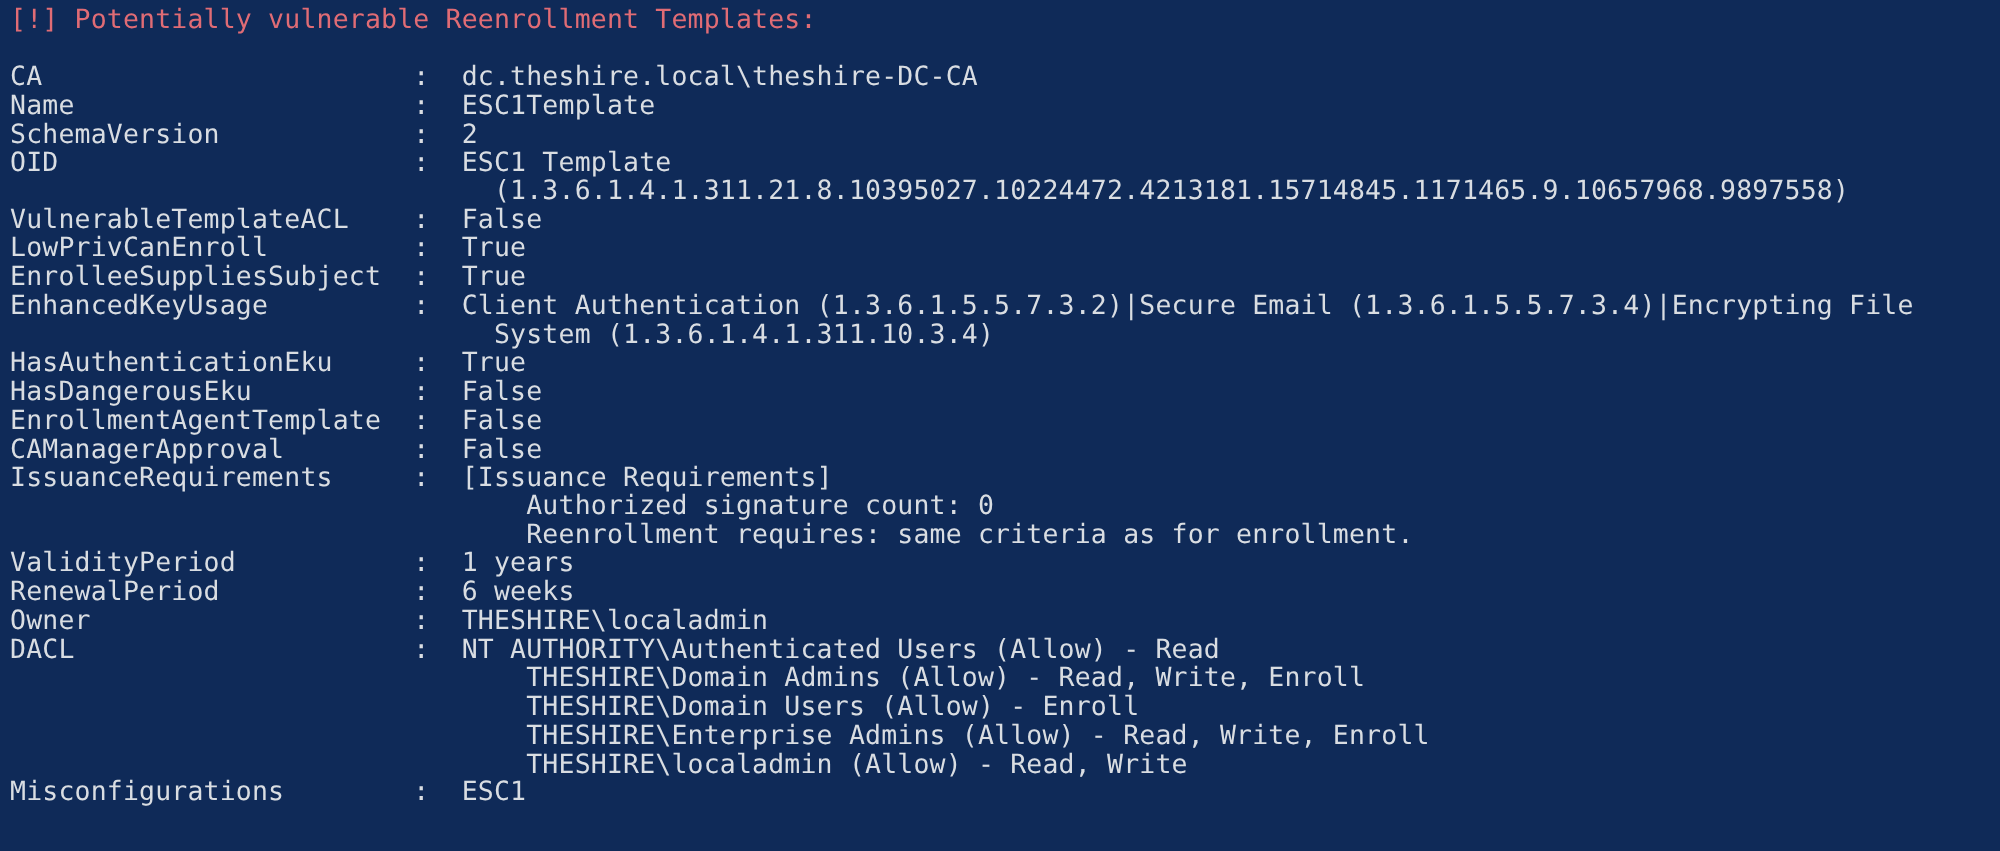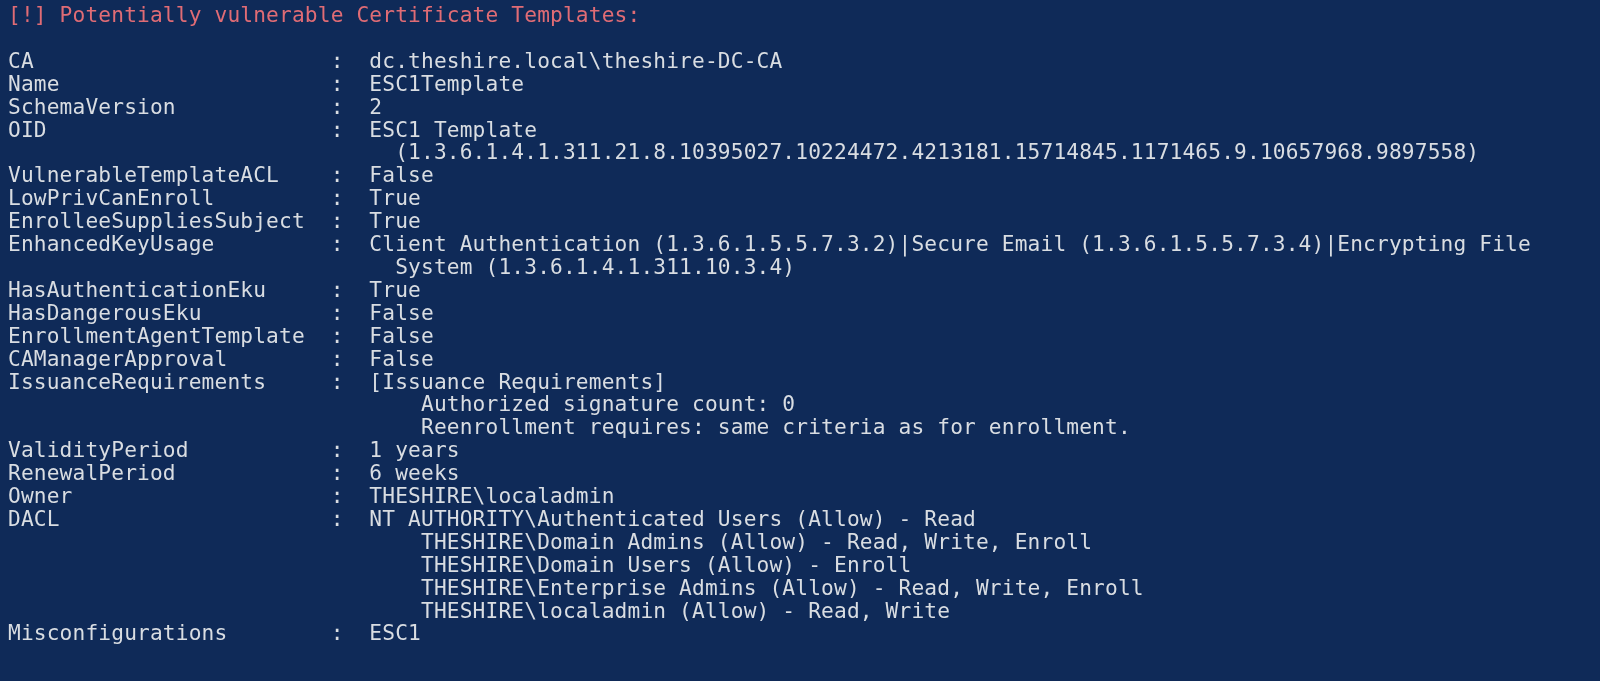--- a/index.html
+++ b/index.html
@@ -20,21 +20,21 @@
     color: #d9dde2;
     white-space: pre;
   }
   .hdr {
     color: #e06c75;
   }
 </style>
 </head>
 <body>
 
-<pre class="term" id="terminal"><span class="hdr">[!] Potentially vulnerable Certificate Templates:</span>
+<pre class="term" id="terminal"><span class="hdr">[!] Potentially vulnerable Reenrollment Templates:</span>
 
 CA                       :  dc.theshire.local\theshire-DC-CA
 Name                     :  ESC1Template
 SchemaVersion            :  2
 OID                      :  ESC1 Template
                               (1.3.6.1.4.1.311.21.8.10395027.10224472.4213181.15714845.1171465.9.10657968.9897558)
 VulnerableTemplateACL    :  False
 LowPrivCanEnroll         :  True
 EnrolleeSuppliesSubject  :  True
 EnhancedKeyUsage         :  Client Authentication (1.3.6.1.5.5.7.3.2)|Secure Email (1.3.6.1.5.5.7.3.4)|Encrypting File

